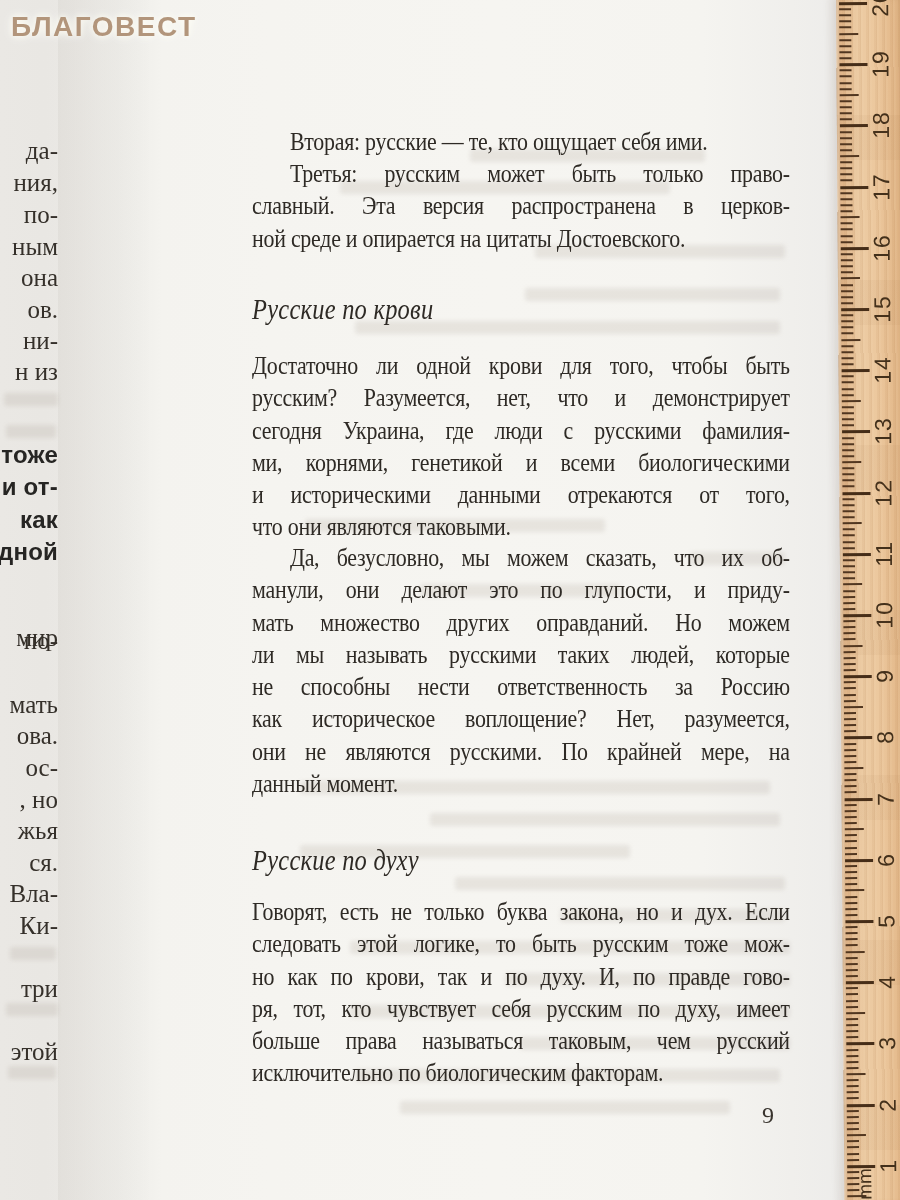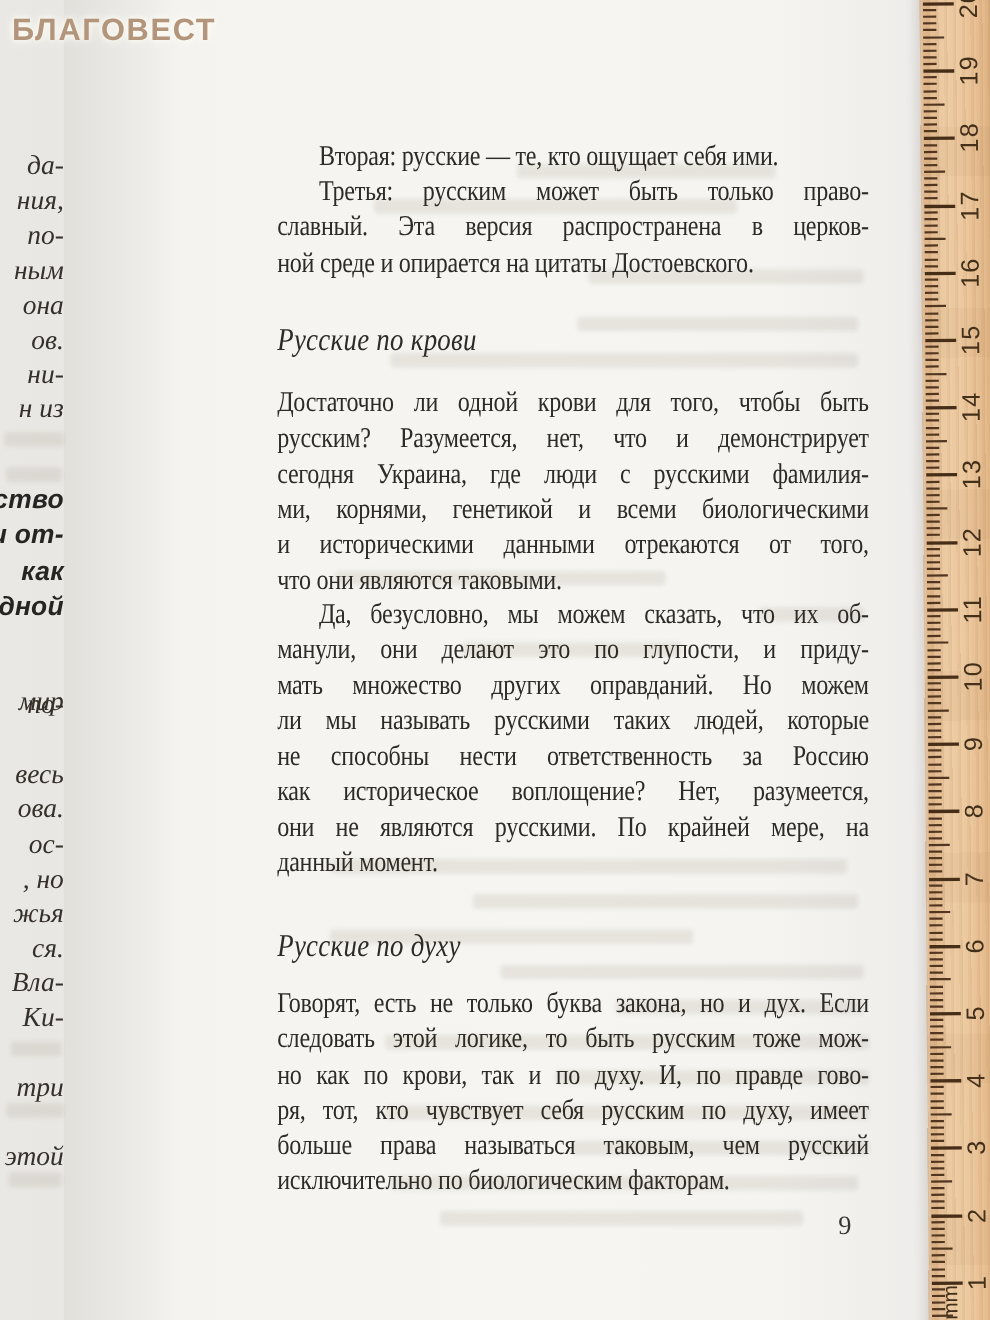--- a/index.html
+++ b/index.html
@@ -20,21 +20,21 @@
     background:linear-gradient(90deg,rgba(95,85,70,0.055),rgba(95,85,70,0.025) 45%,rgba(95,85,70,0) 100%);
   }
   
   .watermark{
     position:absolute;left:11px;top:11px;
     font-family:"Liberation Sans",sans-serif;font-weight:700;
     font-size:28px;letter-spacing:1.5px;color:#b2957b;
     text-shadow:0 0 6px #fffdf5,0 0 12px #fffdf5;
   }
   
-  .strip{position:absolute;left:0;top:0;width:62px;height:1026px;font-style:italic;}
+  .strip{position:absolute;left:0;top:0;width:62px;height:1026px;}
   .frag{
     position:absolute;right:4px;white-space:nowrap;
     font-size:25px;line-height:27px;color:#35302a;
   }
   .frag.fbold{
     font-family:"Liberation Sans",sans-serif;font-weight:700;
     font-size:24px;color:#262523;letter-spacing:0.2px;
   }
   
   .ghost{
@@ -101,27 +101,27 @@
 
 <div class="strip">
     <div class="frag" style="top: 137px;">да-</div>
     <div class="frag" style="top: 169px;">ния,</div>
     <div class="frag" style="top: 201px;">по-</div>
     <div class="frag" style="top: 233px;">ным</div>
     <div class="frag" style="top: 264px;">она</div>
     <div class="frag" style="top: 296px;">ов.</div>
     <div class="frag" style="top: 327px;">ни-</div>
     <div class="frag" style="top: 358px;">н из</div>
-    <div class="frag fbold" style="top: 441px;">ство</div>
+    <div class="frag fbold" style="top: 441px;">тоже</div>
     <div class="frag fbold" style="top: 473px;">и от-</div>
     <div class="frag fbold" style="top: 506px;">как</div>
     <div class="frag fbold" style="top: 538px;">одной</div>
     <div class="frag" style="top: 627px;">по-</div>
     <div class="frag" style="top: 624px;">мир</div>
-    <div class="frag" style="top: 691px;">весь</div>
+    <div class="frag" style="top: 691px;">мать</div>
     <div class="frag" style="top: 722px;">ова.</div>
     <div class="frag" style="top: 754px;">ос-</div>
     <div class="frag" style="top: 786px;">, но</div>
     <div class="frag" style="top: 817px;">жья</div>
     <div class="frag" style="top: 849px;">ся.</div>
     <div class="frag" style="top: 880px;">Вла-</div>
     <div class="frag" style="top: 912px;">Ки-</div>
     <div class="frag" style="top: 975px;">три</div>
     <div class="frag" style="top: 1038px;">этой</div>
   </div>

